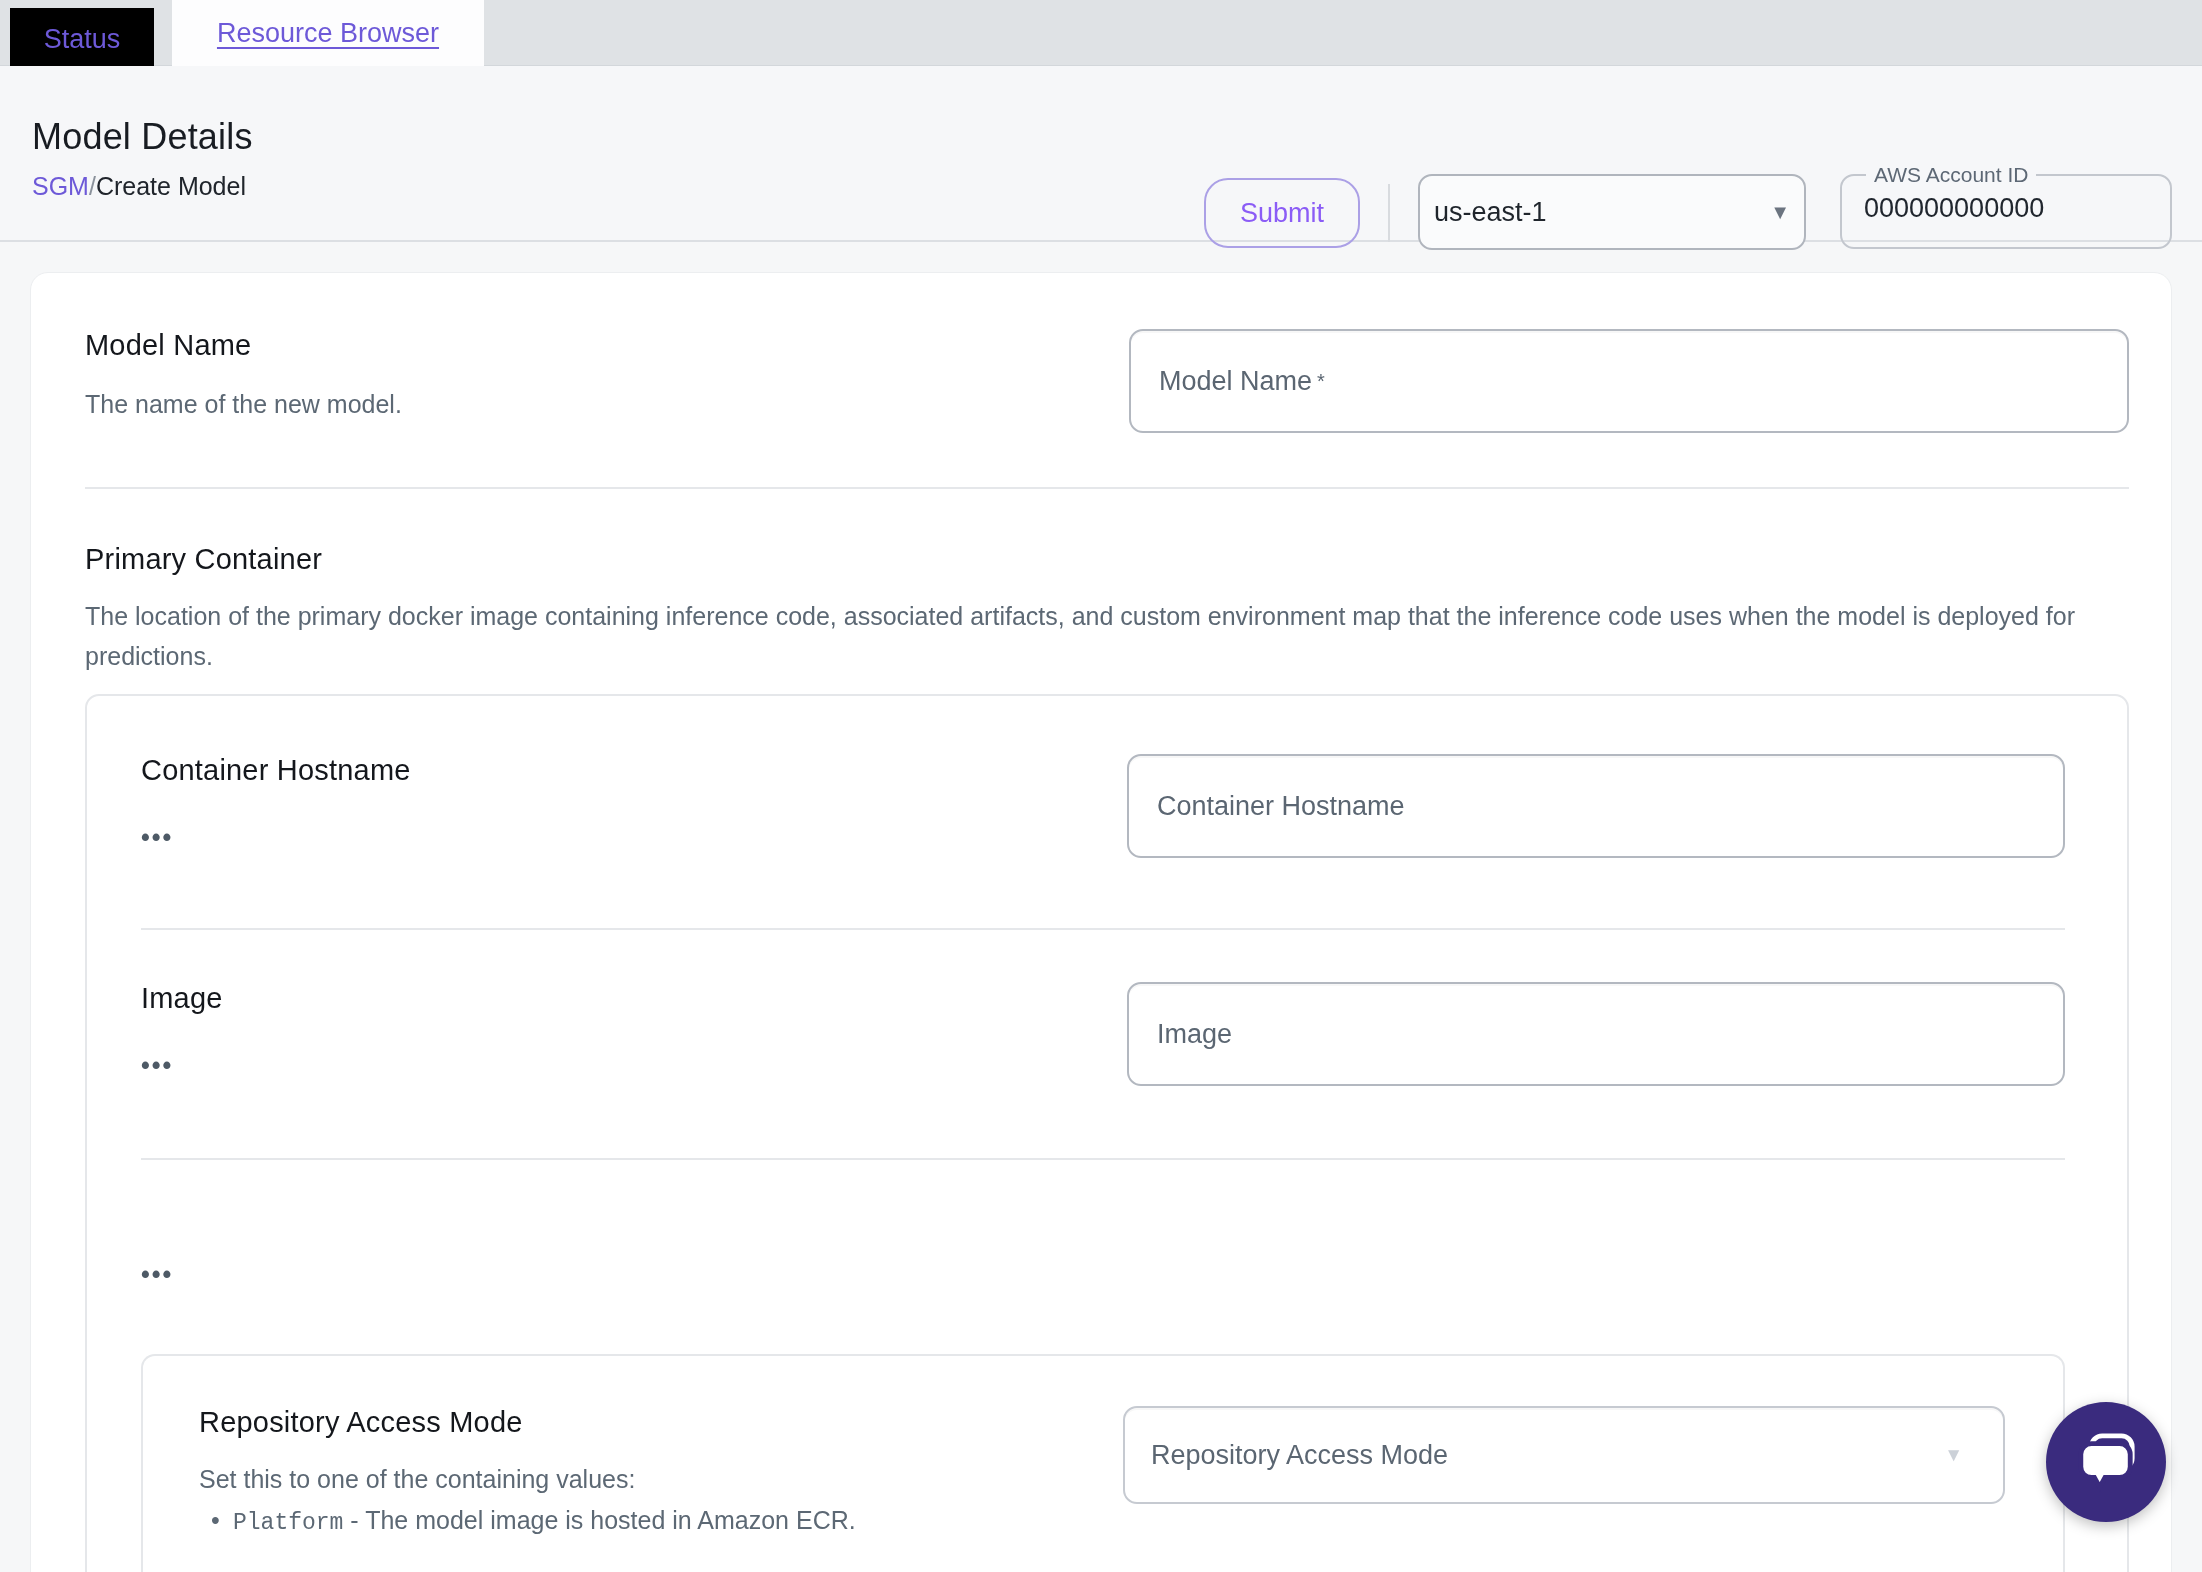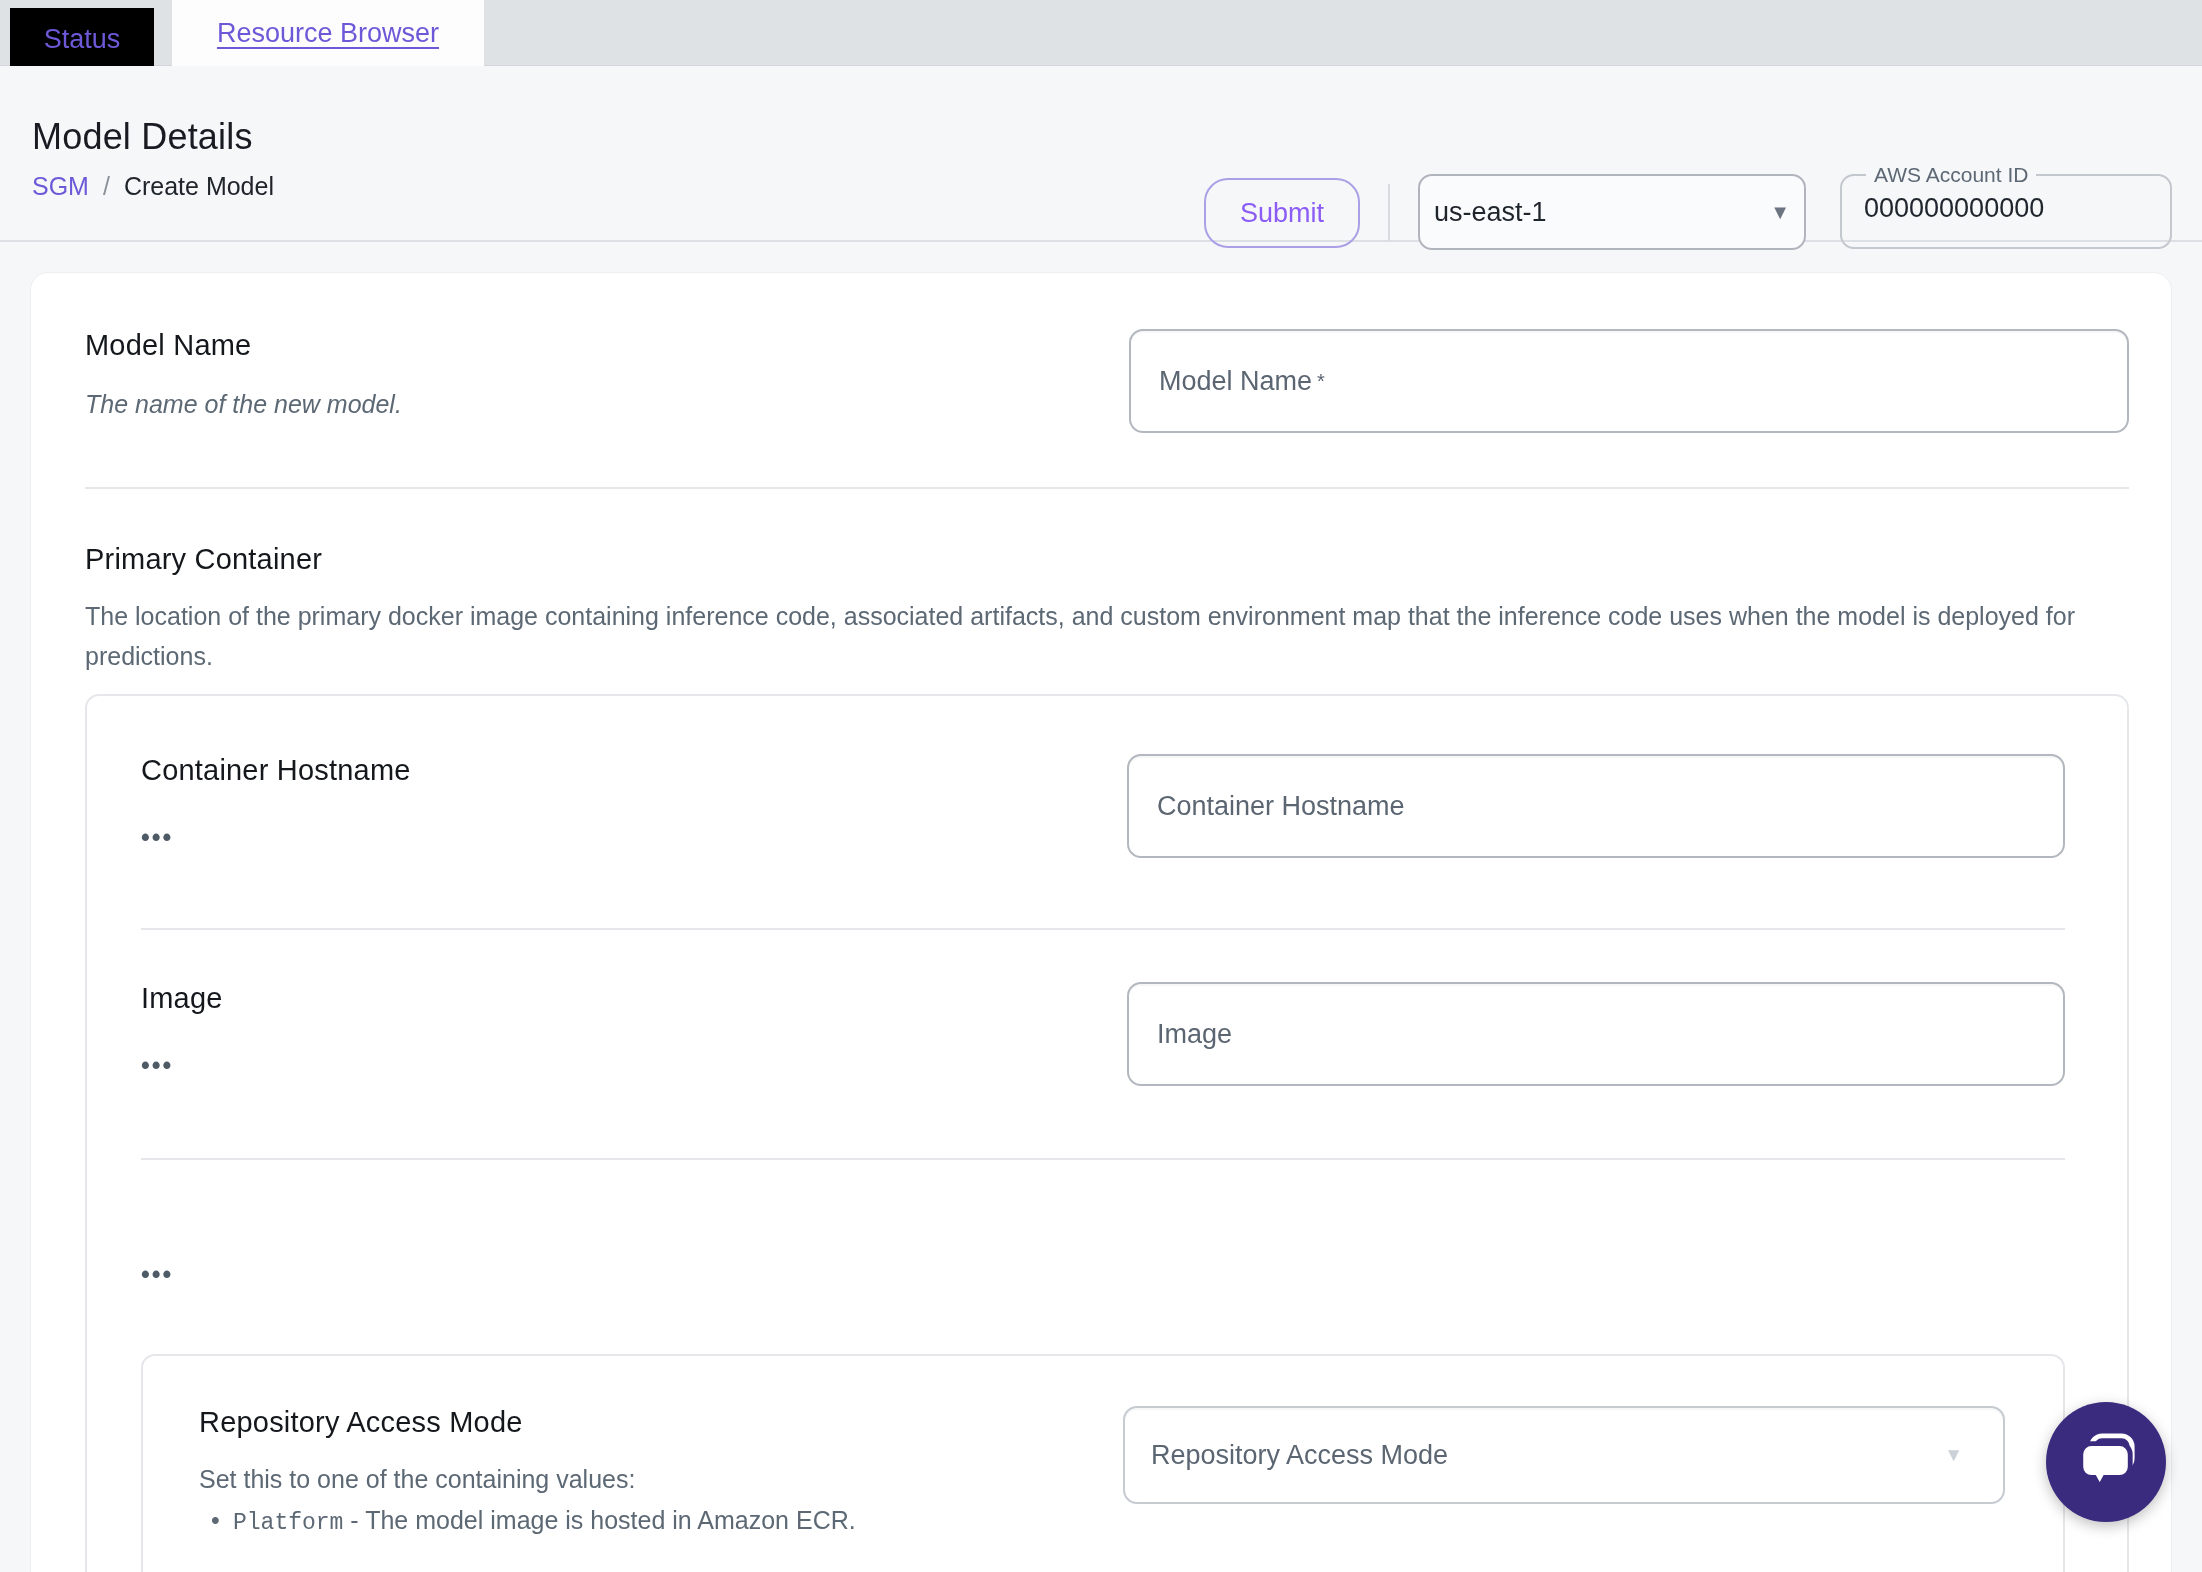--- a/index.html
+++ b/index.html
@@ -29,21 +29,21 @@
     background:#fdfdfe; text-decoration:underline;
     text-underline-offset:5px;
   }
 
   
   .header {
     height:176px; background:#f6f7f9; border-bottom:2px solid #dcdfe3;
     position:relative; padding-left:32px;
   }
   .page-title { padding-top:50px; font-size:36px; color:#181c22; letter-spacing:0.2px; }
-  .breadcrumb { margin-top:14px; font-size:25px; display:flex; gap:14px; align-items:baseline; }
+  .breadcrumb { margin-top:14px; font-size:25px; display:flex; align-items:baseline; }
   .breadcrumb .crumb-link { color:#6d59d8; cursor:pointer; }
   .breadcrumb .crumb-sep { color:#8b929c; }
   .breadcrumb .crumb-current { color:#20252c; }
 
   .header-controls {
     position:absolute; top:104px; right:30px;
     display:flex; align-items:center;
   }
   .submit-btn {
     width:156px; height:70px; border:2px solid #aba0e6; border-radius:24px;
@@ -76,21 +76,21 @@
     background:#ffffff; border-radius:18px; border:1px solid #eceef0;
     padding:0 42px 0 54px;
   }
   .field-row { display:flex; justify-content:space-between; align-items:flex-start; }
   .row-divider { height:0; border-bottom:2px solid #e5e7ea; }
 
   .sec-heading { font-size:29px; color:#14171c; letter-spacing:0.2px; }
   .sec-desc { font-size:25px; color:#5c6874; line-height:40px; }
 
   .row-model-name { padding:56px 0 54px 0; }
-  .row-model-name .sec-desc { margin-top:22px;font-style:italic; }
+  .row-model-name .sec-desc { margin-top:22px; }
 
   .text-input {
     border:2px solid #b3b8c0; border-radius:14px; background:#fff;
     height:104px; display:flex; align-items:center; padding:0 28px;
     font-size:27px; color:#5b6672; cursor:text;
     box-shadow:inset 0 2px 0 rgba(0,0,0,0.03);
   }
   .w-main { width:1000px; }
   .w-inner { width:938px; }
   .req-marker { font-size:20px; vertical-align:9px; margin-left:5px; color:#5b6672; }

